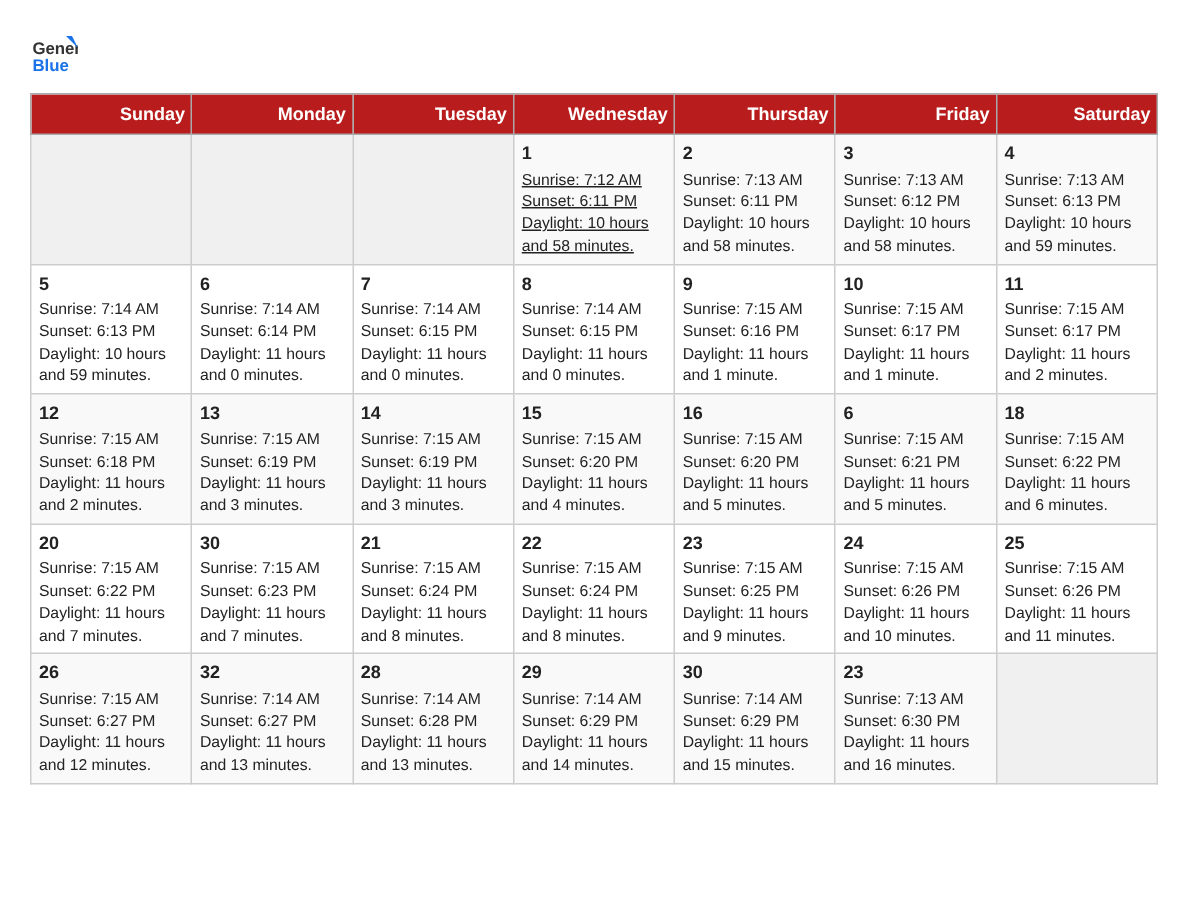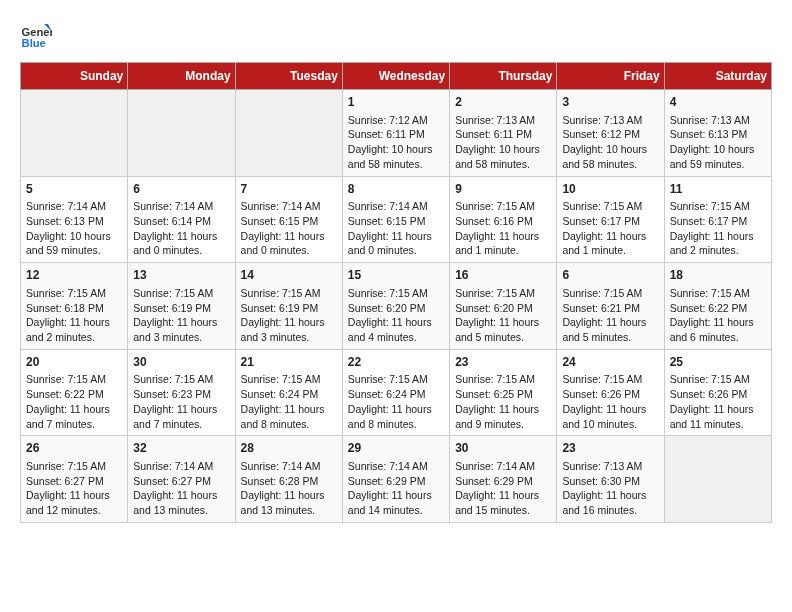--- a/index.html
+++ b/index.html
@@ -121,21 +121,21 @@
         <th>Saturday</th>
       </tr>
   </thead>
   <tbody>
   <tr>
         <td class="empty"></td>
         <td class="empty"></td>
         <td class="empty"></td>
         <td>
           <span class="day-number">1</span>
-          <div class="day-info" style="white-space: pre-line;">Sunrise: 7:12 AM
+          <div class="day-info" style="white-space: pre-line; text-decoration: underline;">Sunrise: 7:12 AM
 Sunset: 6:11 PM
 Daylight: 10 hours and 58 minutes.</div>
         </td>
         <td>
           <span class="day-number">2</span>
           <div class="day-info" style="white-space: pre-line;">Sunrise: 7:13 AM
 Sunset: 6:11 PM
 Daylight: 10 hours and 58 minutes.</div>
         </td>
         <td>

